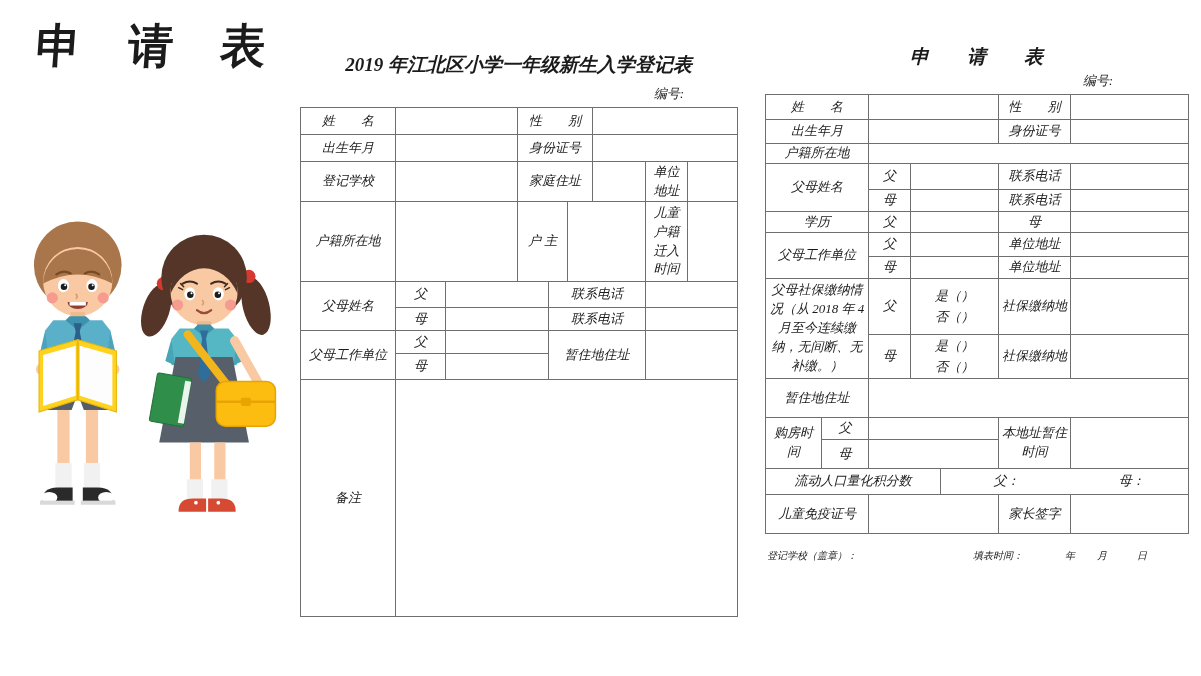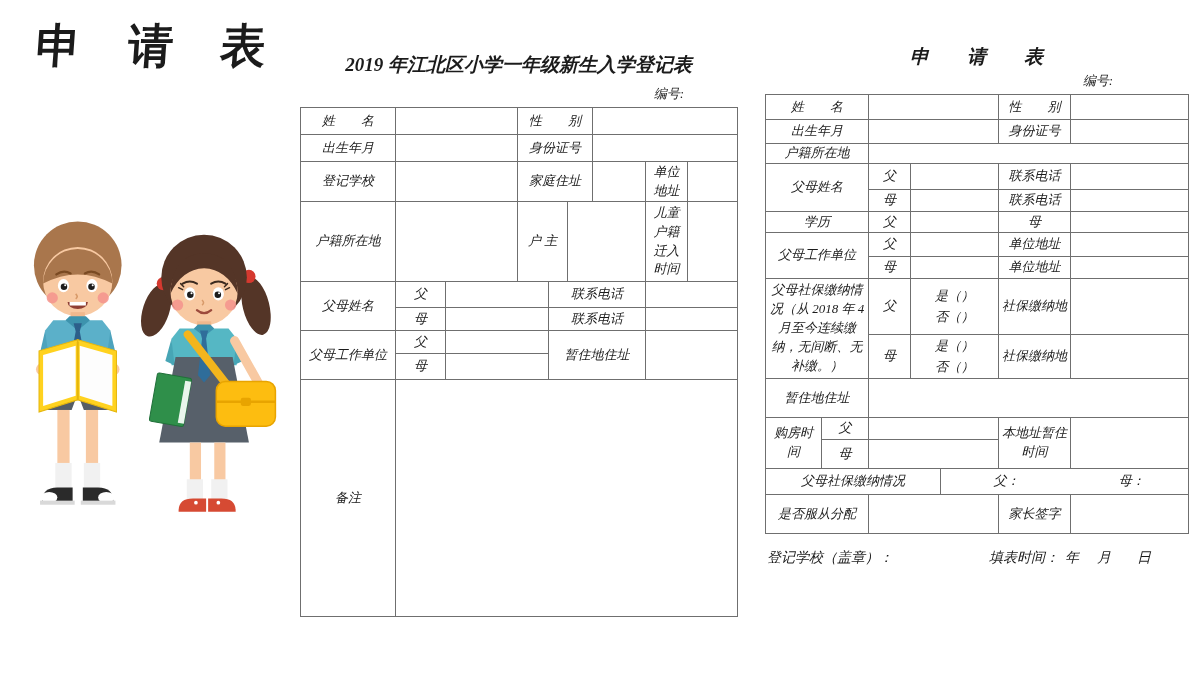--- a/index.html
+++ b/index.html
@@ -42,23 +42,23 @@
   .la4 td{height:79px;} .la5 td{height:25px;} .la6 td{height:22px;}
   .la7 td{height:22px;} .la8 td{height:25px;} .la9 td{height:236px;}
 
   
   .rb1 td{height:24px;} .rb2 td{height:23px;} .rb3 td{height:19px;}
   .rb4 td{height:25px;} .rb5 td{height:21px;} .rb6 td{height:20px;}
   .rb7 td{height:23px;} .rb8 td{height:21px;} .rb9 td{height:55px;}
   .rb10 td{height:43px;} .rb11 td{height:38px;margin-top:35px;} .rb12 td{height:21px;}
   .rb13 td{height:28px;} .rb14 td{height:25px;} .rb15 td{height:38px;}
 
-  .footer-line{position:relative;height:20px;margin-top:15px;font-size:14px;}
+  .footer-line{position:relative;height:20px;margin-top:15px;font-size:10px;}
   .footer-line span{position:absolute;top:0;white-space:nowrap;}
-  .fl-school{left:2px;} .fl-time{left:224px;} .fl-year{left:300px;}
+  .fl-school{left:2px;} .fl-time{left:208px;} .fl-year{left:300px;}
   .fl-month{left:332px;} .fl-day{left:372px;}
 </style>
 </head>
 <body>
 
 <div id="canvas">
 
   <div class="brush-title">申 请 表</div>
 
   <svg class="kids" viewBox="0 0 270 318" aria-hidden="true">
@@ -335,28 +335,28 @@
         <td>父</td>
         <td colspan="3"></td>
         <td rowspan="2" class="wrap4">本地址暂住时间</td>
         <td rowspan="2"></td>
       </tr>
       <tr class="rb13">
         <td>母</td>
         <td colspan="3"></td>
       </tr>
       <tr class="rb14">
-        <td colspan="4">父母社保缴纳情况</td>
+        <td colspan="4">流动人口量化积分数</td>
         <td colspan="3" class="score-cell">
           <span class="f">父：</span>
           <span class="m">母：</span>
         </td>
       </tr>
       <tr class="rb15">
-        <td colspan="2">是否服从分配</td>
+        <td colspan="2">儿童免疫证号</td>
         <td colspan="3"></td>
         <td>家长签字</td>
         <td></td>
       </tr>
     </tbody>
       </table>
     <div class="footer-line">
       <span class="fl-school">登记学校（盖章）：</span>
       <span class="fl-time">填表时间：</span>
       <span class="fl-year">年</span>

